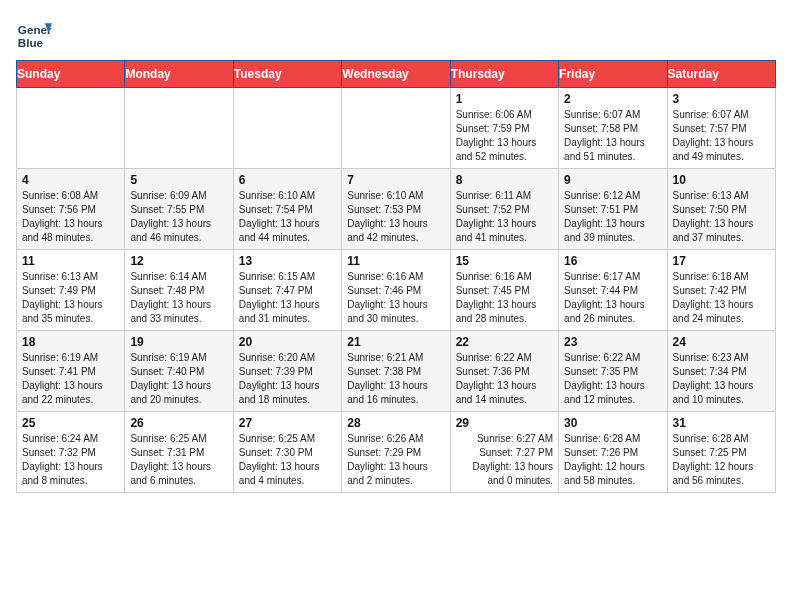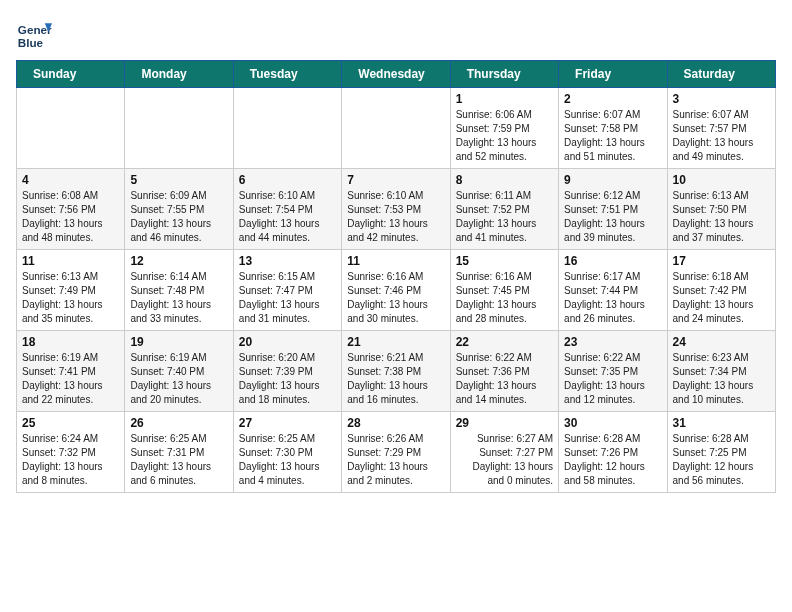--- a/index.html
+++ b/index.html
@@ -39,23 +39,23 @@
       color: #333;
       margin-top: 2px;
     }
     .calendar {
       width: 100%;
       border-collapse: collapse;
       margin-top: 8px;
       font-size: 11px;
     }
     .calendar th {
-      background: #0f766e;
+      background: #ef4444;
       color: #fff;
-      padding: 6px 16px;
+      padding: 6px 0;
       text-align: left;
       font-size: 12px;
       font-weight: bold;
       border: 1px solid #1a5a9a;
     }
     .calendar td {
       border: 1px solid #ccc;
       vertical-align: top;
       padding: 4px 5px;
       min-height: 80px;

